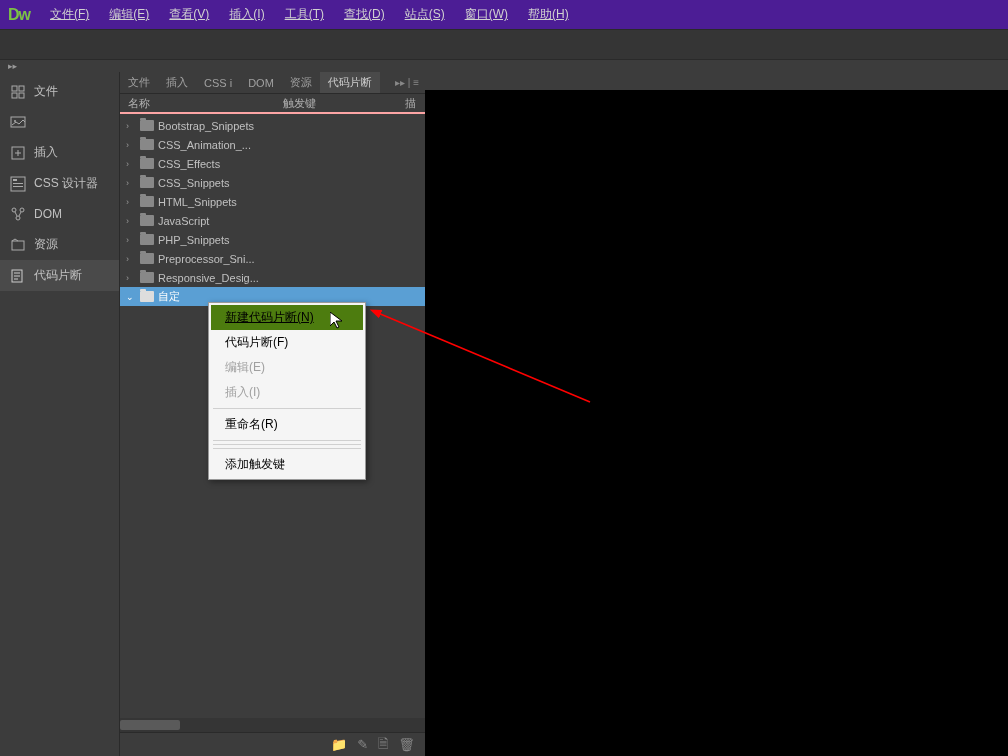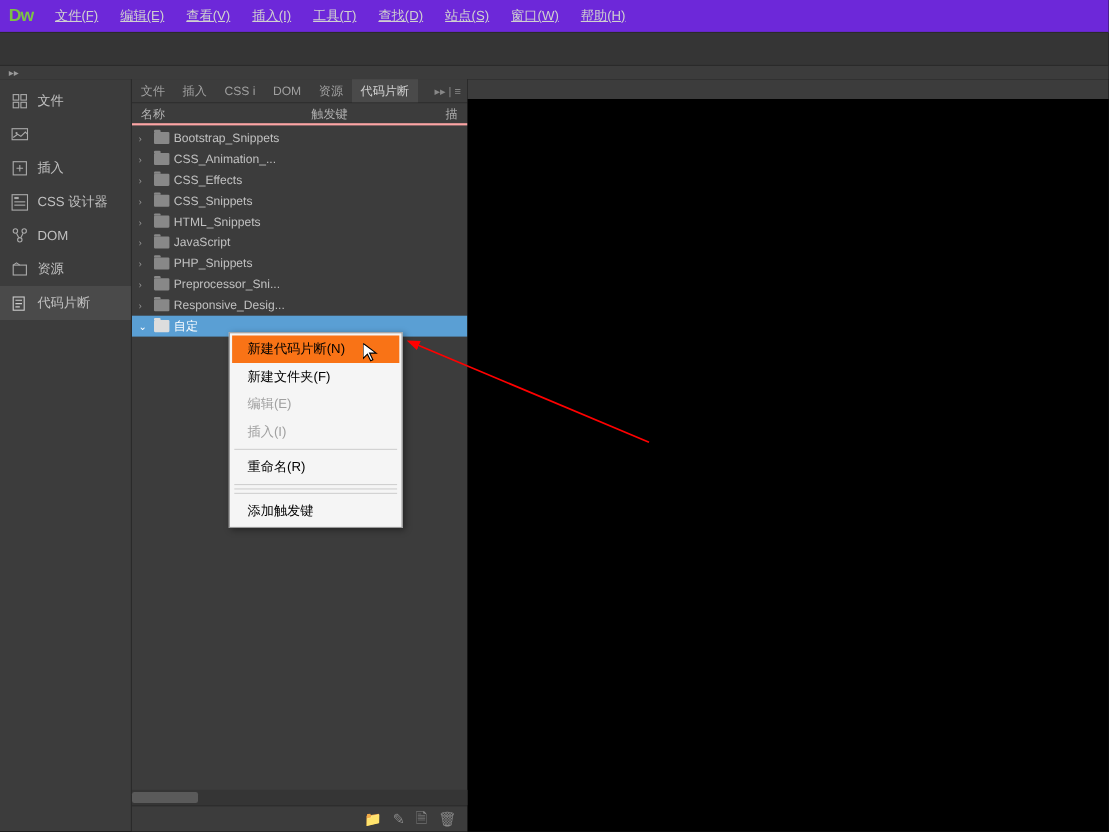--- a/index.html
+++ b/index.html
@@ -1,18 +1,18 @@
 <!DOCTYPE html>
 <html><head>
   <meta charset="utf-8">
   <style>
     * { margin: 0; padding: 0; box-sizing: border-box; font-family: "Microsoft YaHei", sans-serif; }
     body { background: #1a1a1a; width: 1008px; height: 756px; overflow: hidden; position: relative; color: #c0c0c0; font-size: 12px; }
     
-    .menubar { height: 30px; background: #6d28d9; display: flex; align-items: center; padding: 0 8px; gap: 0; border-bottom: 1px solid #2a2a2a; }
+    .menubar { height: 30px; background: #4c1d95; display: flex; align-items: center; padding: 0 8px; gap: 0; border-bottom: 1px solid #2a2a2a; }
     .logo { color: #7cc246; font-weight: bold; font-size: 16px; margin-right: 10px; letter-spacing: -1px; }
     .menu-item { padding: 6px 10px; color: #d0d0d0; cursor: default; text-decoration: underline; }
     
     .toolbar { height: 30px; background: #353535; border-bottom: 1px solid #2a2a2a; }
     .expand-handle { height: 12px; background: #3c3c3c; padding-left: 8px; font-size: 9px; color: #999; display: flex; align-items: center; }
     
     .main { display: flex; height: calc(100% - 72px); }
     
     .sidebar { width: 120px; background: #3c3c3c; border-right: 1px solid #2a2a2a; padding-top: 4px; }
     .sidebar-item { display: flex; align-items: center; gap: 8px; padding: 7px 10px; color: #c0c0c0; cursor: default; }
@@ -42,21 +42,21 @@
     
     .scrollbar-h { height: 14px; background: #353535; position: relative; }
     .scrollbar-thumb { position: absolute; left: 0; width: 60px; height: 10px; top: 2px; background: #5a5a5a; border-radius: 2px; }
     
     .panel-footer { height: 24px; background: #3c3c3c; border-top: 1px solid #2a2a2a; display: flex; align-items: center; justify-content: flex-end; gap: 10px; padding-right: 10px; color: #888; font-size: 13px; }
     
     .workspace { flex: 1; background: #000; border-top: 18px solid #3c3c3c; }
     
     .context-menu { position: absolute; left: 208px; top: 302px; width: 158px; background: #f5f5f5; border: 1px solid #999; box-shadow: 2px 2px 6px rgba(0,0,0,0.4); z-index: 100; color: #000; padding: 2px; }
     .ctx-item { padding: 4px 14px; font-size: 12px; cursor: default; }
-    .ctx-item.highlighted { background: #f97316; }
+    .ctx-item.highlighted { background: #4d7c0f; text-decoration: underline; }
     .ctx-item.disabled { color: #a0a0a0; }
     .ctx-sep { height: 1px; background: #d0d0d0; margin: 3px 2px; }
     
     .cursor { position: absolute; left: 330px; top: 312px; z-index: 200; pointer-events: none; }
     
     .arrow-annotation { position: absolute; left: 370px; top: 307px; z-index: 150; pointer-events: none; }
   </style>
 </head>
 <body>
 
@@ -225,21 +225,21 @@
       <span>🗎</span>
       <span>🗑</span>
     </div>
   </div>
 
   <div class="workspace"></div>
 </div>
 
 <div class="context-menu">
   <div class="ctx-item highlighted">新建代码片断(N)</div>
-  <div class="ctx-item">新建文件夹(F)</div>
+  <div class="ctx-item">代码片断(F)</div>
   <div class="ctx-item disabled">编辑(E)</div>
   <div class="ctx-item disabled">插入(I)</div>
   <div class="ctx-sep"></div>
   <div class="ctx-item">重命名(R)</div>
   <div class="ctx-sep"></div>
   <div class="ctx-sep"></div>
   <div class="ctx-sep"></div>
   <div class="ctx-item">添加触发键</div>
 </div>
 

